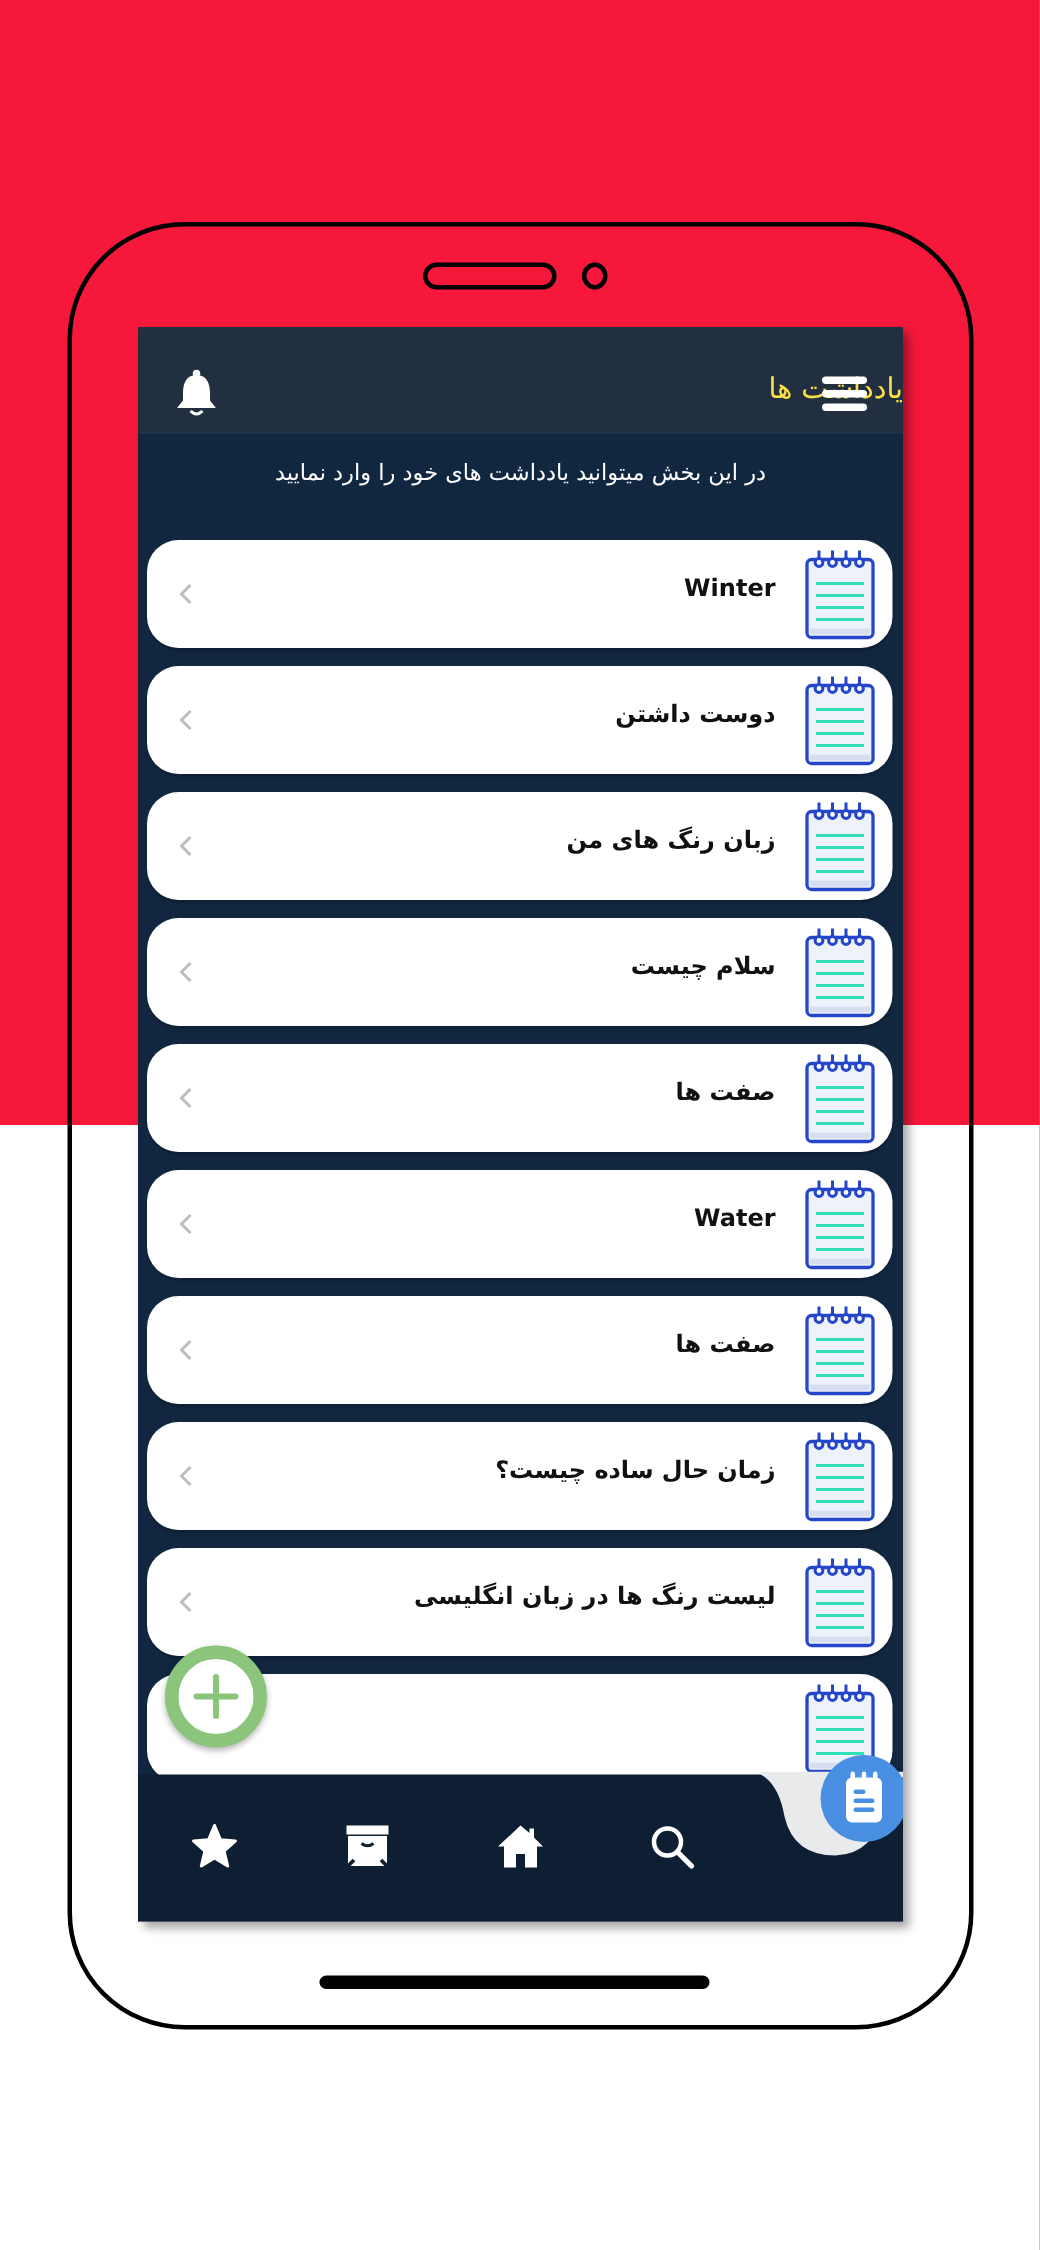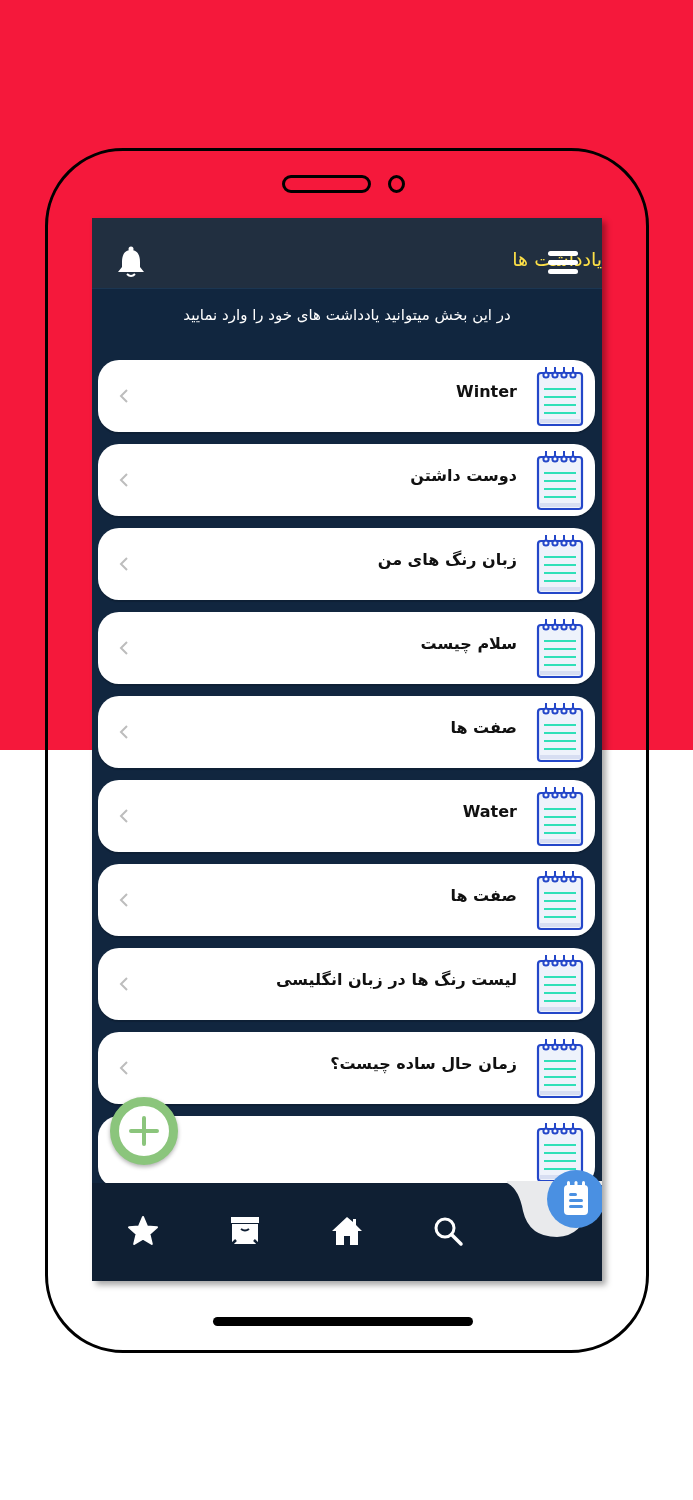--- a/index.html
+++ b/index.html
@@ -300,47 +300,47 @@
         <line x1="38" y1="2" x2="38" y2="8"></line>
             <circle cx="38" cy="10" r="2.6"></circle>
       </g>
       <g stroke="#2fe0b8" stroke-width="2">
         <line x1="9" y1="24" x2="41" y2="24"></line>
         <line x1="9" y1="32" x2="41" y2="32"></line>
         <line x1="9" y1="40" x2="41" y2="40"></line>
         <line x1="9" y1="48" x2="41" y2="48"></line>
       </g>
     </svg>
+    <span class="ntext">زمان حال ساده چیست؟</span>
+    <svg class="chev" viewBox="0 0 12 20">
+      <path d="M9 4 L3 10 L9 16" stroke="#bdbdbd" stroke-width="2" fill="none"></path>
+    </svg>
+  </div>
+      <div class="note">
+    <svg class="nicon" viewBox="0 0 50 62">
+      <rect x="3" y="8" width="44" height="52" rx="3" fill="#eef2fb" stroke="#2447c9" stroke-width="2.2"></rect>
+      <rect x="5" y="54" width="40" height="4" fill="#d7def2"></rect>
+      <g stroke="#2447c9" stroke-width="2" fill="#fff">
+        <line x1="11" y1="2" x2="11" y2="8"></line>
+            <circle cx="11" cy="10" r="2.6"></circle>
+        <line x1="20" y1="2" x2="20" y2="8"></line>
+            <circle cx="20" cy="10" r="2.6"></circle>
+        <line x1="29" y1="2" x2="29" y2="8"></line>
+            <circle cx="29" cy="10" r="2.6"></circle>
+        <line x1="38" y1="2" x2="38" y2="8"></line>
+            <circle cx="38" cy="10" r="2.6"></circle>
+      </g>
+      <g stroke="#2fe0b8" stroke-width="2">
+        <line x1="9" y1="24" x2="41" y2="24"></line>
+        <line x1="9" y1="32" x2="41" y2="32"></line>
+        <line x1="9" y1="40" x2="41" y2="40"></line>
+        <line x1="9" y1="48" x2="41" y2="48"></line>
+      </g>
+    </svg>
     <span class="ntext">لیست رنگ ها در زبان انگلیسی</span>
-    <svg class="chev" viewBox="0 0 12 20">
-      <path d="M9 4 L3 10 L9 16" stroke="#bdbdbd" stroke-width="2" fill="none"></path>
-    </svg>
-  </div>
-      <div class="note">
-    <svg class="nicon" viewBox="0 0 50 62">
-      <rect x="3" y="8" width="44" height="52" rx="3" fill="#eef2fb" stroke="#2447c9" stroke-width="2.2"></rect>
-      <rect x="5" y="54" width="40" height="4" fill="#d7def2"></rect>
-      <g stroke="#2447c9" stroke-width="2" fill="#fff">
-        <line x1="11" y1="2" x2="11" y2="8"></line>
-            <circle cx="11" cy="10" r="2.6"></circle>
-        <line x1="20" y1="2" x2="20" y2="8"></line>
-            <circle cx="20" cy="10" r="2.6"></circle>
-        <line x1="29" y1="2" x2="29" y2="8"></line>
-            <circle cx="29" cy="10" r="2.6"></circle>
-        <line x1="38" y1="2" x2="38" y2="8"></line>
-            <circle cx="38" cy="10" r="2.6"></circle>
-      </g>
-      <g stroke="#2fe0b8" stroke-width="2">
-        <line x1="9" y1="24" x2="41" y2="24"></line>
-        <line x1="9" y1="32" x2="41" y2="32"></line>
-        <line x1="9" y1="40" x2="41" y2="40"></line>
-        <line x1="9" y1="48" x2="41" y2="48"></line>
-      </g>
-    </svg>
-    <span class="ntext">زمان حال ساده چیست؟</span>
     <svg class="chev" viewBox="0 0 12 20">
       <path d="M9 4 L3 10 L9 16" stroke="#bdbdbd" stroke-width="2" fill="none"></path>
     </svg>
   </div>
       <div class="note">
     <svg class="nicon" viewBox="0 0 50 62">
       <rect x="3" y="8" width="44" height="52" rx="3" fill="#eef2fb" stroke="#2447c9" stroke-width="2.2"></rect>
       <rect x="5" y="54" width="40" height="4" fill="#d7def2"></rect>
       <g stroke="#2447c9" stroke-width="2" fill="#fff">
         <line x1="11" y1="2" x2="11" y2="8"></line>

